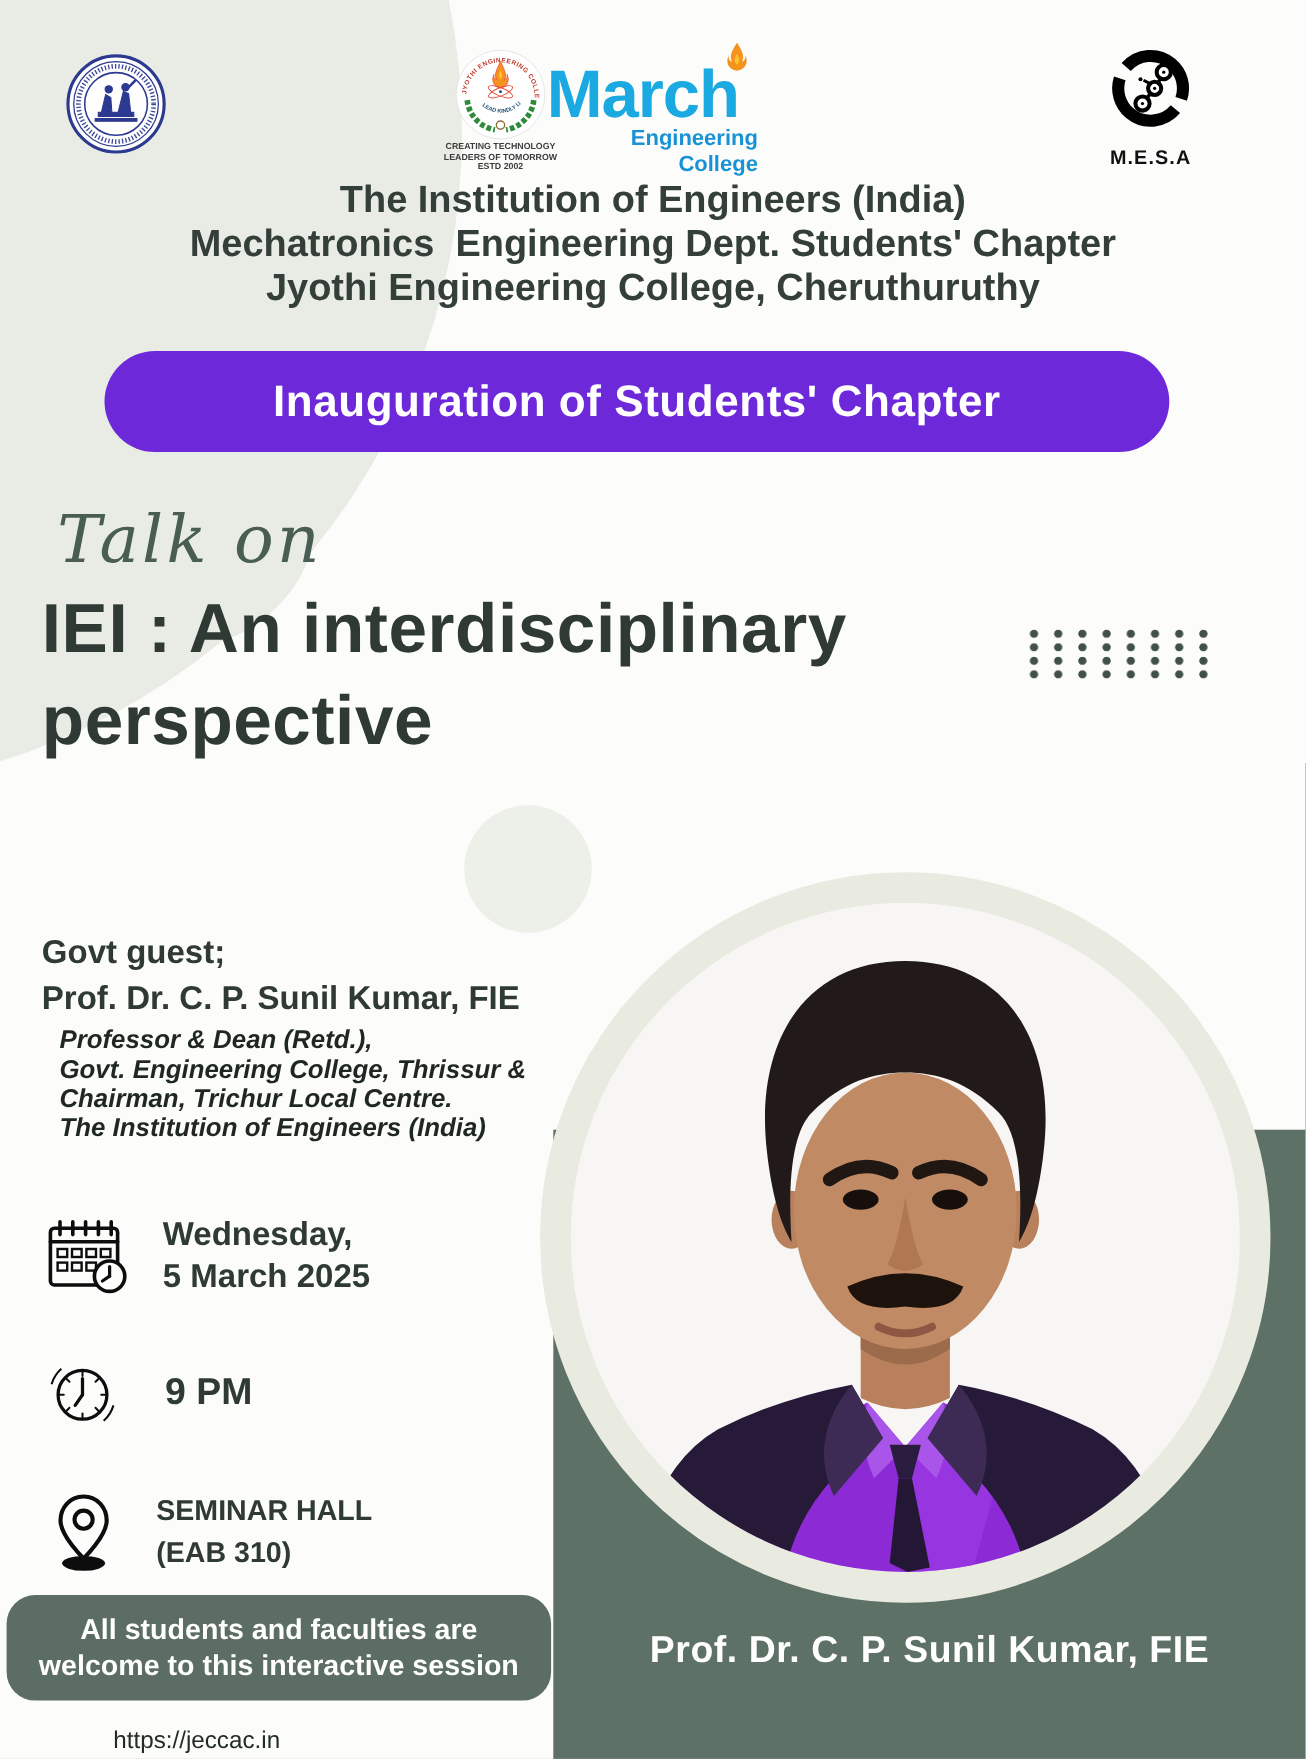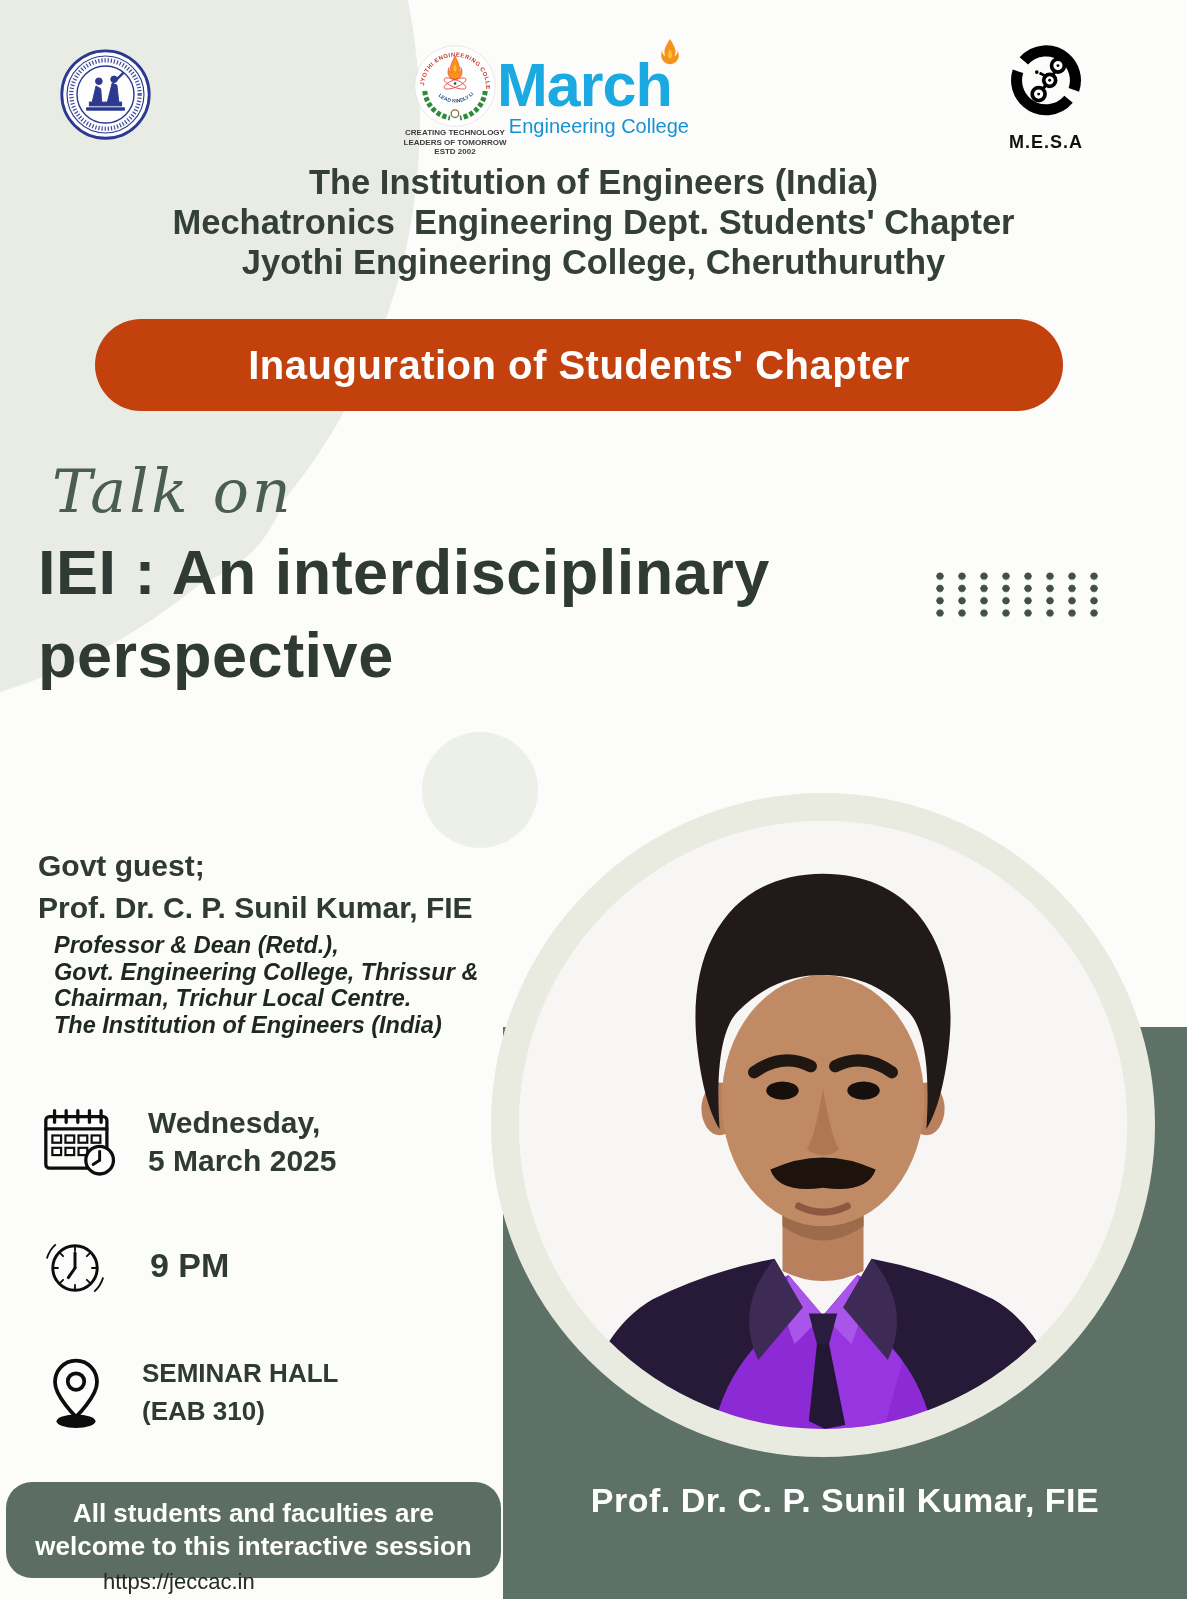--- a/index.html
+++ b/index.html
@@ -15,30 +15,30 @@
   .circleB { left:422px; top:732px; width:116px; height:116px; background:#edf0e8; }
 
   
   .iei-logo { left:58px; top:47px; width:95px; height:95px; }
   .jy-emblem { left:413px; top:44px; width:84px; height:84px; }
   .jy-caption { left:392px; top:128px; width:126px; text-align:center;
     font-size:8px; line-height:9.5px; font-weight:bold; color:#3c3c3c; white-space:pre-wrap; }
   .jy-word { left:497px; top:50px; font-size:61px; font-weight:bold; color:#1aa9e0; letter-spacing:-1px; }
   .jy-flame { left:659px; top:38px; width:22px; height:29px; }
   .jy-sub { left:497px; top:115px; width:192px; text-align:right; font-size:20px;
-    font-weight:normal; color:#1792d4; }
+    font-weight:bold; color:#1792d4; }
   .mesa { left:996px; top:38px; width:100px; text-align:center; }
   .mesa svg { width:92px; height:92px; }
   .mesa-label { font-size:18px; font-weight:bold; color:#111; letter-spacing:1px; margin-top:-2px; }
 
   .org-title { left:0; top:162px; width:1187px; text-align:center; color:#333f38;
     font-weight:bold; font-size:34.5px; line-height:40px; white-space:pre-wrap; }
 
   .banner { left:95px; top:319px; width:968px; height:92px; border-radius:46px;
-    background:#c2410c; color:#ffffff; font-size:40px; font-weight:bold;
+    background:#6d28d9; color:#ffffff; font-size:40px; font-weight:bold;
     text-align:center; line-height:92px; letter-spacing:0.5px; }
 
   .talk-on { left:52px; top:444px; font-family:"DejaVu Serif", serif; font-style:italic;
     font-size:60px; color:#4a5d53; letter-spacing:3px;margin-top:12px; }
 
   .talk-title { left:38px; top:531px; font-size:63px; line-height:83px; font-weight:bold;
     color:#2e3a33; white-space:pre-wrap; letter-spacing:0.5px; }
 
   .dots-grid { left:927px; top:569px; width:178px; height:50px;
     background-image: radial-gradient(circle, #42504a 3.4px, transparent 4px);
@@ -57,21 +57,21 @@
     color:#2e3a33; white-space:pre-wrap; }
   .ev-clockicon { left:38px; top:1231px; width:74px; height:74px; }
   .ev-time { left:150px; top:1246px; font-size:34px; font-weight:bold; color:#2e3a33; }
   .ev-pin  { left:46px; top:1350px; width:60px; height:84px; }
   .ev-venue{ left:142px; top:1354px; font-size:26px; font-weight:bold; line-height:38px;
     color:#2e3a33; white-space:pre-wrap; }
 
   .announce { left:6px; top:1450px; width:495px; height:96px; border-radius:26px;
     background:#5c6e64; display:flex; align-items:center; justify-content:center;
     text-align:center; color:#ffffff; font-size:26px; font-weight:bold; line-height:33px;
-    white-space:pre-wrap;margin-top:32px; }
+    white-space:pre-wrap; }
 
   .url { left:103px; top:1569px; font-size:22px; color:#222b26; }
 
   .panel { left:503px; top:1027px; width:684px; height:572px; background:#5e7167; }
 
   .photo { left:491px; top:793px; width:664px; height:664px; border-radius:50%;
     background:#f7f6f4; border:28px solid #e9ebe1; box-sizing:border-box; overflow:hidden; }
   .photo svg { width:608px; height:608px; display:block; }
 
   .speaker-name { left:503px; top:1481px; width:684px; text-align:center; color:#ffffff;

